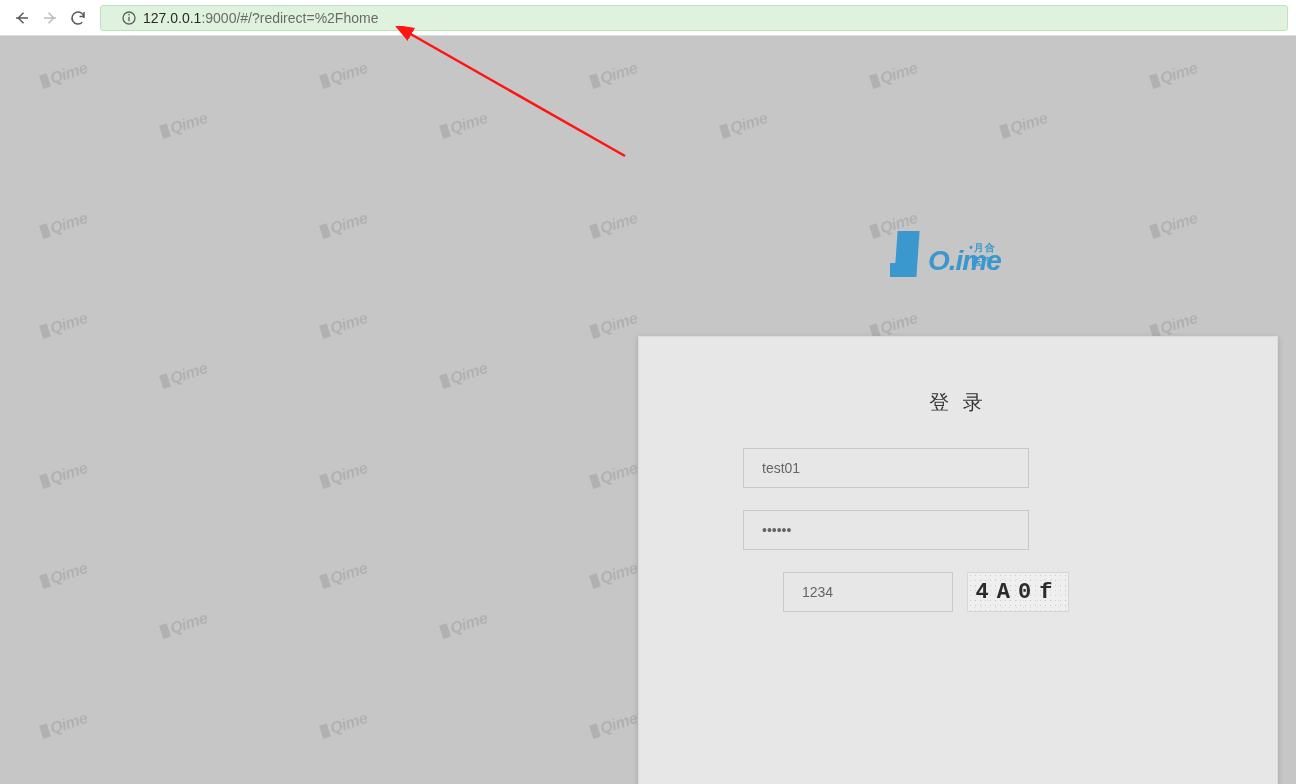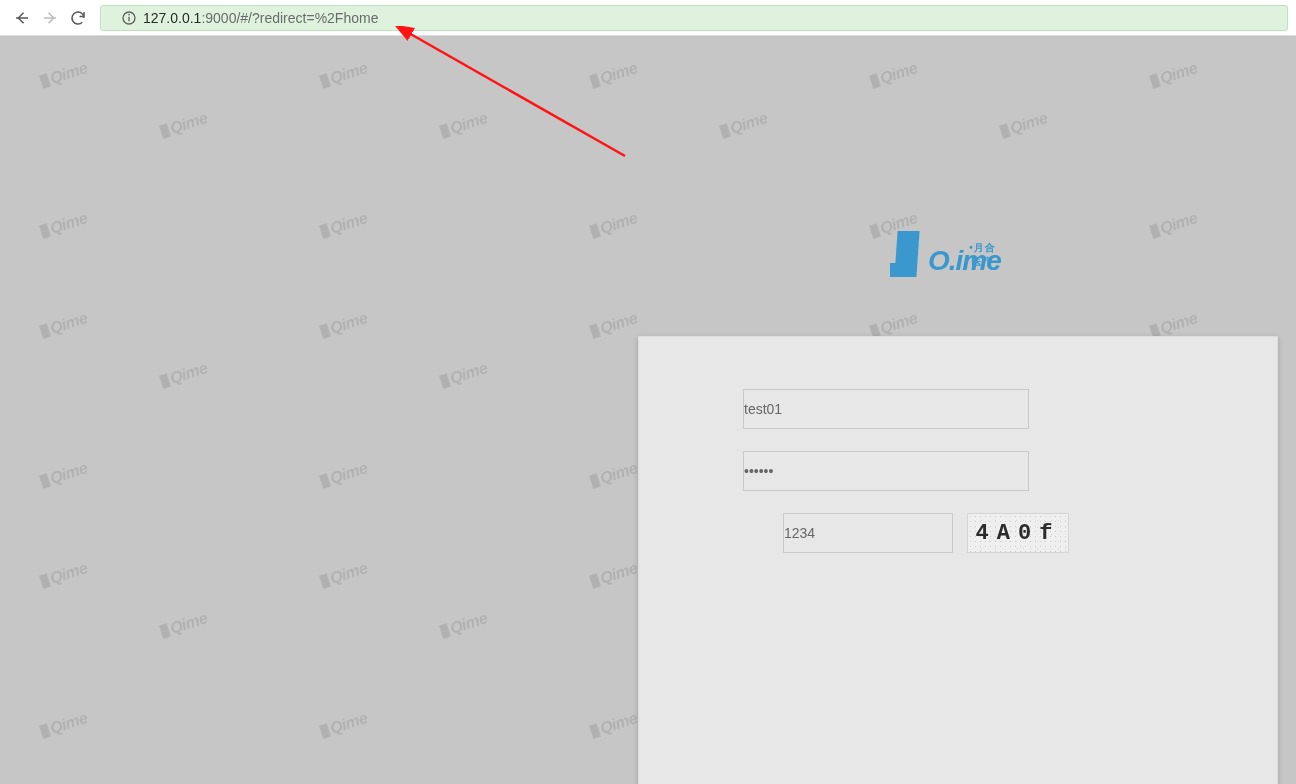--- a/index.html
+++ b/index.html
@@ -149,21 +149,21 @@
       color: #333;
       letter-spacing: 4px;
       margin-bottom: 32px;
     }
     .field {
       width: 286px;
       height: 40px;
       border: 1px solid #c9c9c9;
       background: #e7e7e7;
       margin-bottom: 22px;
-      padding: 0 0;
+      padding: 0 18px;
       font-size: 14px;
       color: #666;
       outline: none;
     }
     .field::placeholder { color: #999; }
     .captcha-row {
       display: flex;
       align-items: stretch;
       gap: 14px;
       margin-bottom: 44px;
@@ -302,20 +302,21 @@
       <div class="rect"></div>
       <div class="notch"></div>
     </div>
     <div class="brand-text">
       <span>O.ime</span>
       <span class="brand-sub">•月合医疗</span>
     </div>
   </div>
 
   <div class="login-card">
+    <div class="login-title">登 录</div>
 
     <input class="field" type="text" value="test01" style="">
 
     <input class="field" type="password" value="••••••" style="">
 
     <div class="captcha-row">
       <input class="field" type="text" value="1234" style="">
       <div class="captcha-img">
         <div class="captcha-noise"></div>
         <span style="position:relative">4A0f</span>

